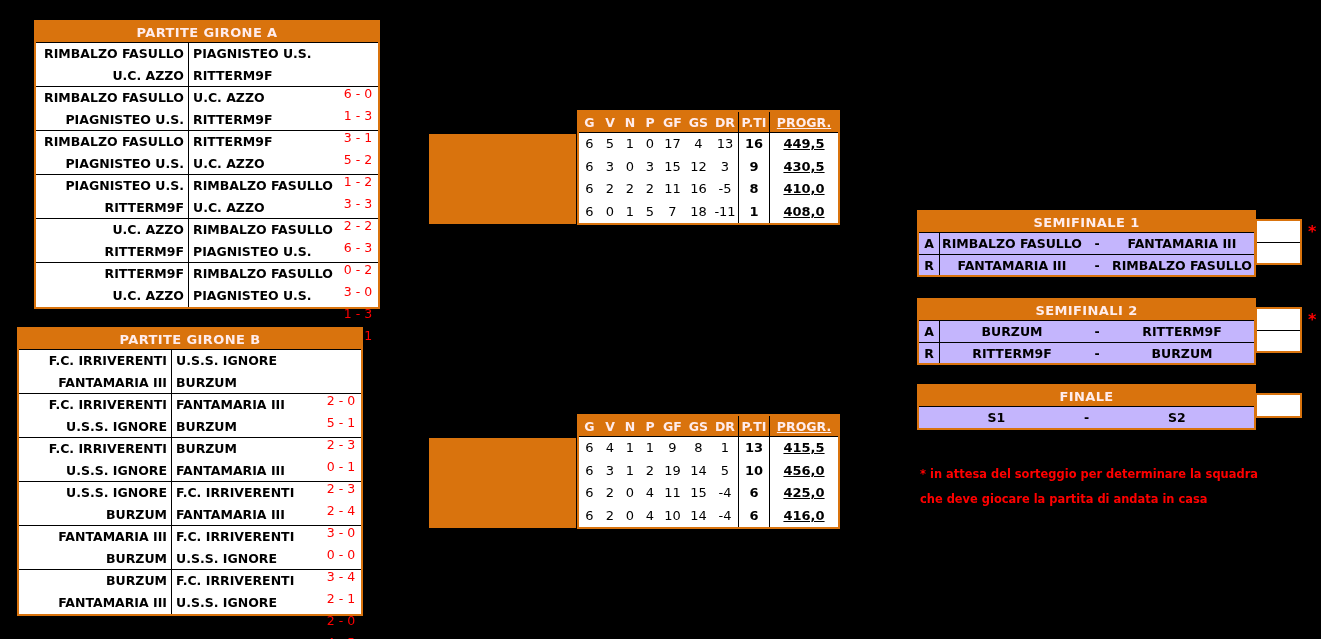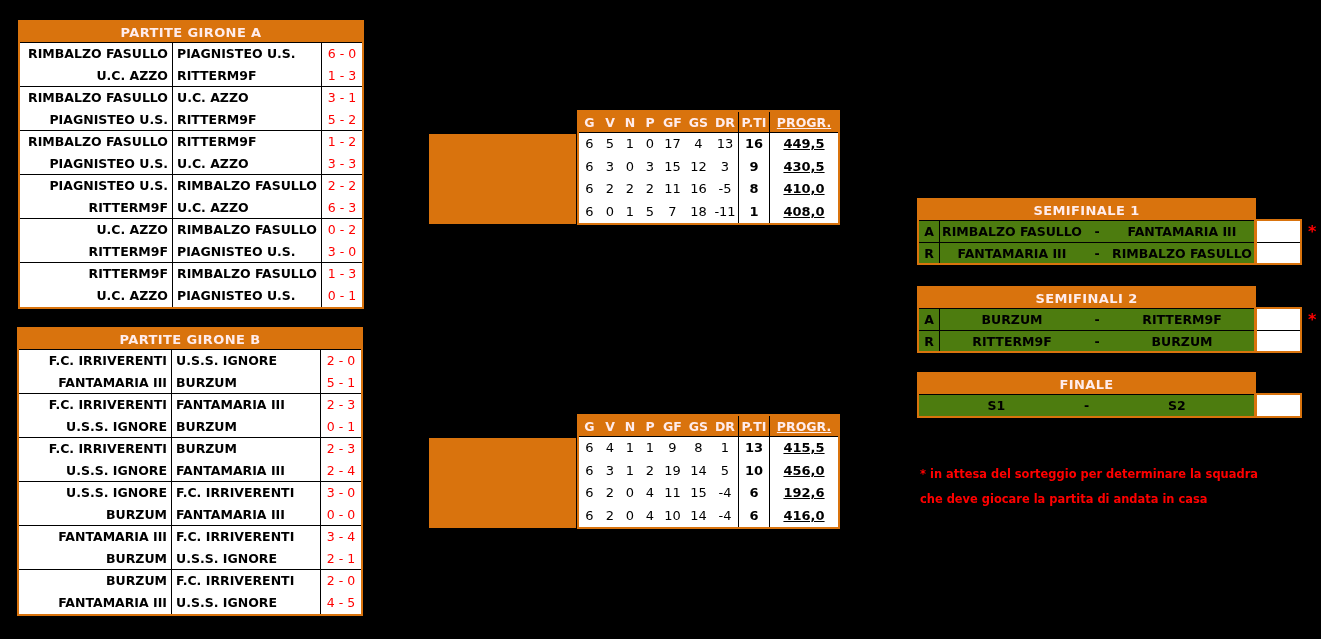--- a/index.html
+++ b/index.html
@@ -31,21 +31,21 @@
     width:153px;padding-right:4px;border-right:1px solid #000;
     text-align:right;font-weight:bold;font-size:12.5px;line-height:22px;color:#000;
     white-space:nowrap;overflow:hidden;
   }
   .gir .away{
     flex:1;padding-left:4px;text-align:left;font-weight:bold;font-size:12.5px;
     line-height:22px;color:#000;white-space:nowrap;overflow:hidden;
   }
   .gir .mscore{
     width:41px;border-left:1px solid #000;text-align:center;color:var(--red);
-    font-size:12.5px;line-height:22px;white-space:nowrap;
+    font-size:12.5px;line-height:22px;white-space:nowrap;margin-top:40px;
   }
 
   
   .stand{width:412px;height:116px;}
   .steams{
     position:absolute;left:0;top:24px;width:148px;height:90px;
     background:var(--orange);border-right:1px solid #000;
     display:flex;flex-direction:column;
   }
   .teamcell{
@@ -64,21 +64,21 @@
   .srow{display:flex;height:22.5px;}
   .srow .sc{line-height:22.5px;font-size:13px;color:#000;font-weight:normal;}
   .sc{text-align:center;white-space:nowrap;}
   .c0{width:21px;} .c1{width:20px;} .c2{width:20px;} .c3{width:20px;}
   .c4{width:25px;} .c5{width:27px;} .c6{width:26px;}
   .pti{width:31px;border-left:1px solid #000;}
   .progr{width:69px;border-left:1px solid #000;text-decoration:underline;}
   .srow .pti,.srow .progr{font-weight:bold;}
 
   
-  .ko .smain{width:339px;border:2px solid var(--orange);background:#4d7c0f;}
+  .ko .smain{width:339px;border:2px solid var(--orange);background:#c4b5fd;margin-top:12px;}
   .ko .krow{display:flex;height:21px;}
   .ko .krow + .krow{border-top:1px solid #000;}
   .ko .leg{
     width:21px;border-right:1px solid #000;text-align:center;font-weight:bold;
     font-size:12.5px;line-height:21px;color:#000;
   }
   .ko .half{
     flex:1;text-align:center;font-weight:bold;font-size:12.5px;line-height:21px;
     color:#000;white-space:nowrap;overflow:hidden;
   }
@@ -97,21 +97,21 @@
   
   .note{
     position:absolute;color:var(--red);font-weight:bold;font-size:13px;
     line-height:25px;transform:scaleX(.88);transform-origin:left top;
     white-space:nowrap;
   }
 </style>
 </head>
 <body>
 
-<section class="gir" style="left:18px;top:20px">
+<section class="gir" style="left:34px;top:20px">
   <div class="gtitle">PARTITE GIRONE A</div>
   <div class="gbody">
 
   <div class="mrow">
       <span class="home">RIMBALZO FASULLO</span>
       <span class="away">PIAGNISTEO U.S.</span>
       <span class="mscore">6 - 0</span>
     </div>
       <div class="mrow">
       <span class="home">U.C. AZZO</span>
@@ -354,21 +354,21 @@
       </div>
         <div class="srow">
         <span class="sc c0">6</span>
         <span class="sc c1">2</span>
         <span class="sc c2">0</span>
         <span class="sc c3">4</span>
         <span class="sc c4">11</span>
         <span class="sc c5">15</span>
         <span class="sc c6">-4</span>
         <span class="sc pti">6</span>
-        <span class="sc progr">192,6</span>
+        <span class="sc progr">425,0</span>
       </div>
         <div class="srow">
         <span class="sc c0">6</span>
         <span class="sc c1">2</span>
         <span class="sc c2">0</span>
         <span class="sc c3">4</span>
         <span class="sc c4">10</span>
         <span class="sc c5">14</span>
         <span class="sc c6">-4</span>
         <span class="sc pti">6</span>

